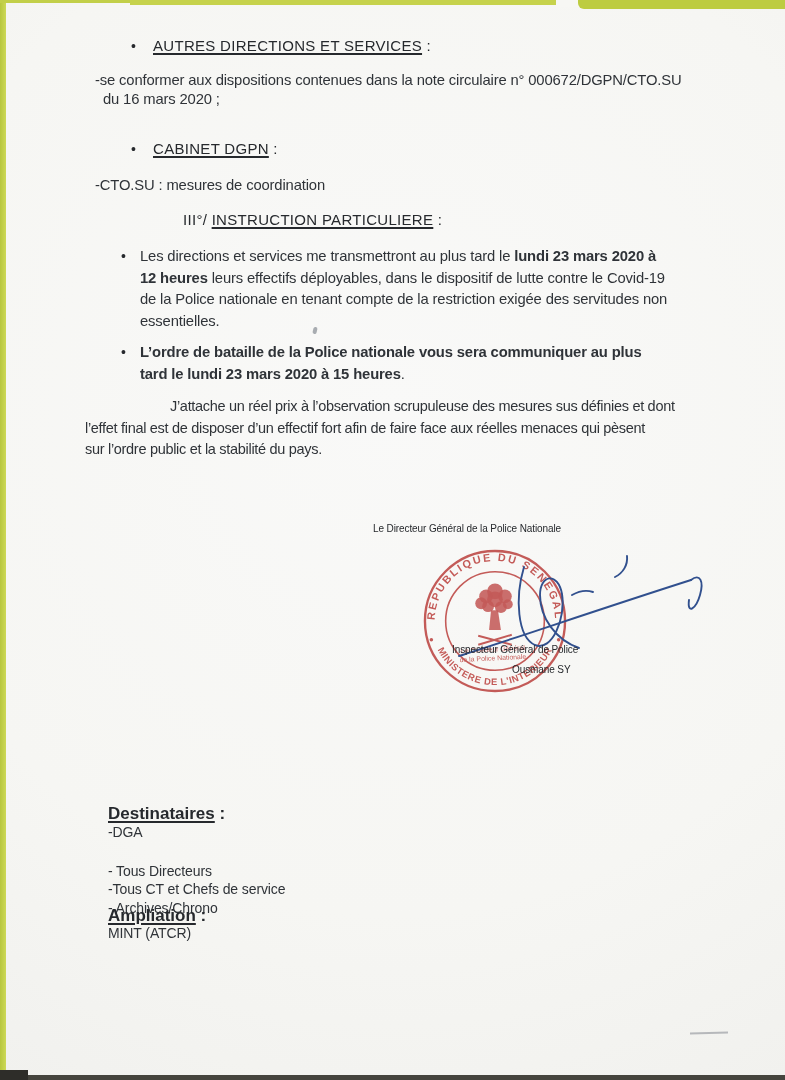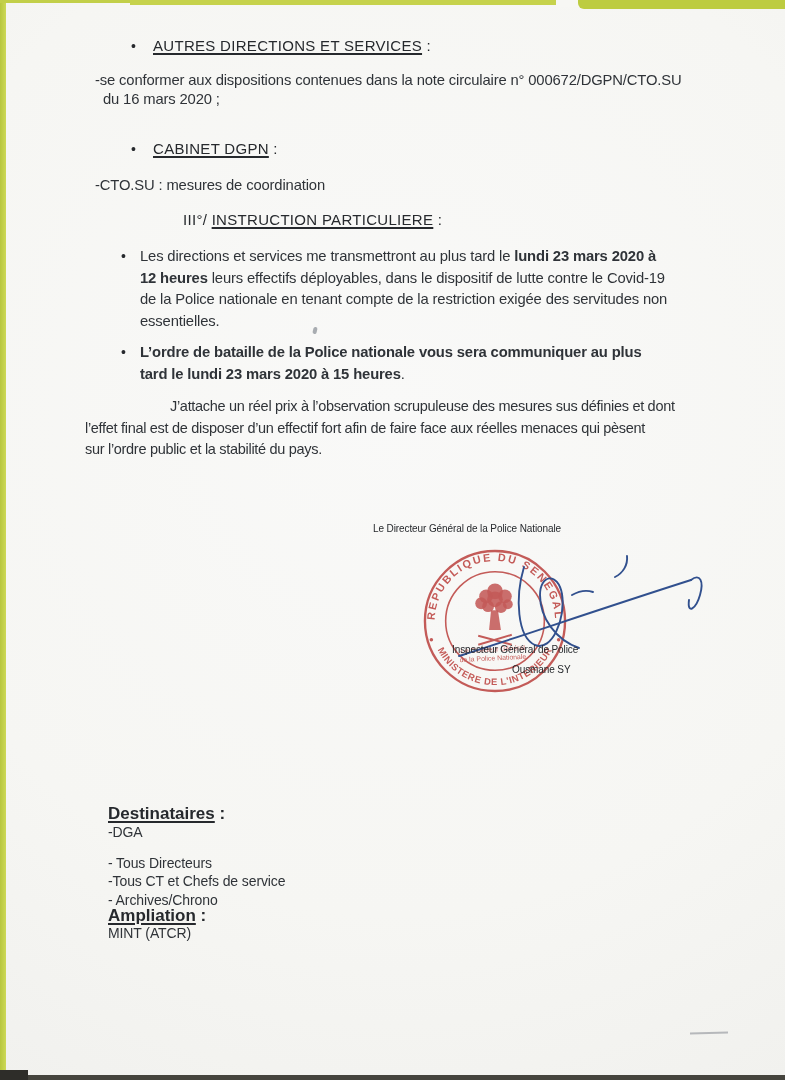--- a/index.html
+++ b/index.html
@@ -18,21 +18,21 @@
   .bullet-row{display:flex;}
   .dot{width:19px;font-size:14px;line-height:21px;color:#26292d;}
   .hrow .dot{width:22px;}
   .heading{font-size:15px;font-weight:normal;letter-spacing:0.3px;color:#26292d;line-height:20px;white-space:nowrap;}
   .bp .ln{line-height:21.5px;}
   .closing{font-size:14.5px;letter-spacing:-0.3px;}
   .closing .ln{line-height:21.5px;}
   .sigtitle{font-size:10px;font-weight:normal;letter-spacing:-0.1px;white-space:nowrap;color:#26292d;}
   .dest{font-size:14px;letter-spacing:-0.1px;}
   .dest .ln{line-height:18.5px;}
-  .dest .ln:nth-child(2){margin-top:12px;}
+  .dest .ln:nth-child(2){margin-top:20px;}
   .label{font-size:17px;font-weight:bold;white-space:nowrap;color:#26292d;}
   
   .edge-left{left:0;top:0;width:6px;height:1080px;background:linear-gradient(to right,#b7c63e,#cdd957);}
   .edge-top-a{left:0;top:0;width:785px;height:3px;background:#c2cf49;}
   .edge-top-b{left:130px;top:0;width:440px;height:5px;background:#c6d24c;}
   .edge-top-notch{left:556px;top:0;width:24px;height:7px;background:#f7f7f4;}
   .edge-top-c{left:578px;top:0;width:207px;height:9px;background:#bdcc40;border-bottom-left-radius:6px;}
   .edge-bottom{left:0;top:1075px;width:785px;height:5px;background:#45443d;}
   .edge-corner{left:0;top:1070px;width:28px;height:10px;background:#2e2d29;}
   .dash-artifact{left:690px;top:1032px;width:38px;height:2px;background:#b6b8bb;transform:rotate(-1.5deg);}

